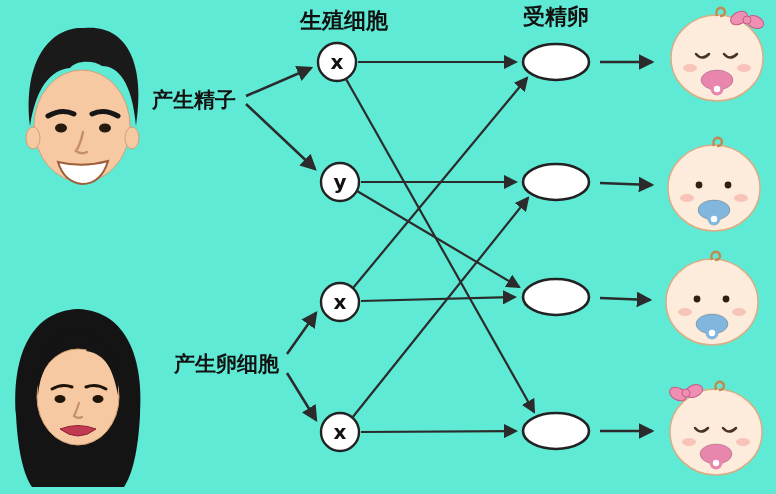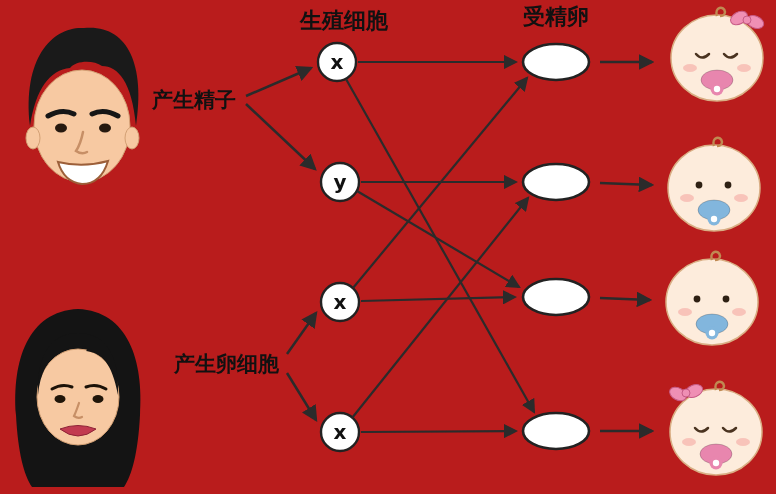--- a/index.html
+++ b/index.html
@@ -3,21 +3,21 @@
 <meta charset="utf-8">
 <style>
   html,body{margin:0;padding:0;}
   body{
     font-family:"DejaVu Sans","Liberation Sans",sans-serif;
     background:#ffffff;
   }
   #stage{
     position:relative;
     width:776px;height:494px;
-    background:#b91c1c;
+    background:#5eead4;
     overflow:hidden;
   }
   svg{display:block;}
   text{
     font-family:"DejaVu Sans","Liberation Sans",sans-serif;
     fill:#111111;
   }
   .col-header{font-size:22px;font-weight:bold;}
   .process-label{font-size:21px;font-weight:bold;}
   .gamete-letter{font-size:20px;font-weight:600;}

